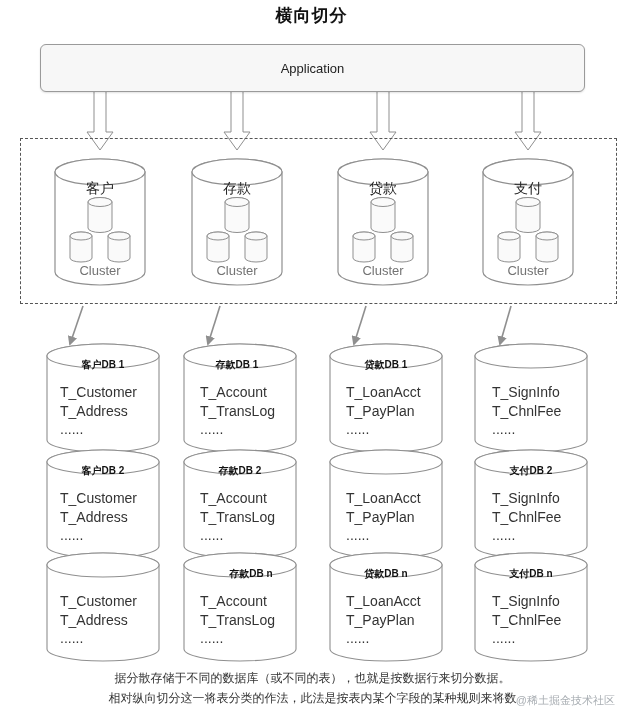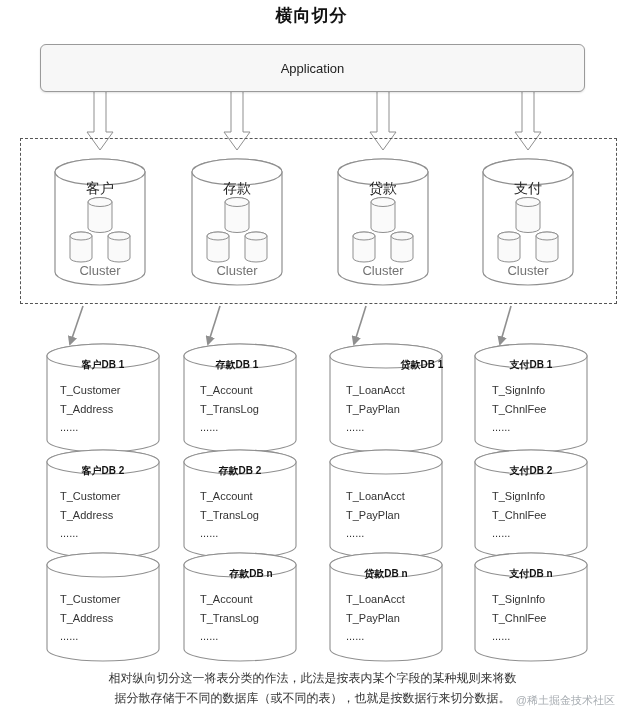--- a/index.html
+++ b/index.html
@@ -65,21 +65,21 @@
   .db-title{
     position:absolute;
     text-align:center;
     font-size:10px;
     font-weight:bold;
     color:#111;
     white-space:nowrap;
   }
   .db-line{
     position:absolute;
-    font-size:11px;
+    font-size:14px;
     color:#333;
     white-space:nowrap;
     text-align:center;
   }
   .caption{
     position:absolute;
     left:40px;top:668px;
     width:545px;
     font-size:12px;
     line-height:20px;
@@ -243,49 +243,48 @@
     <div class="db-title" style="left:185px;top:464px;width:110px;">存款DB 2</div>
     <div class="db-line" style="left:200px;top:490px;">T_Account</div>
     <div class="db-line" style="left:200px;top:509px;">T_TransLog</div>
     <div class="db-line" style="left:200px;top:527px;">......</div>
 
     <div class="db-title" style="left:185px;top:567px;width:110px;margin-left:11px;">存款DB n</div>
     <div class="db-line" style="left:200px;top:593px;">T_Account</div>
     <div class="db-line" style="left:200px;top:612px;">T_TransLog</div>
     <div class="db-line" style="left:200px;top:630px;">......</div>
 
-    <div class="db-title" style="left:331px;top:358px;width:110px;padding-left:36px;">贷款DB 1</div>
+    <div class="db-title" style="left:331px;top:358px;width:110px;">贷款DB 1</div>
     <div class="db-line" style="left:346px;top:384px;">T_LoanAcct</div>
     <div class="db-line" style="left:346px;top:403px;">T_PayPlan</div>
     <div class="db-line" style="left:346px;top:421px;">......</div>
 
     <div class="db-line" style="left:346px;top:490px;">T_LoanAcct</div>
     <div class="db-line" style="left:346px;top:509px;">T_PayPlan</div>
     <div class="db-line" style="left:346px;top:527px;">......</div>
 
     <div class="db-title" style="left:331px;top:567px;width:110px;">贷款DB n</div>
     <div class="db-line" style="left:346px;top:593px;">T_LoanAcct</div>
     <div class="db-line" style="left:346px;top:612px;">T_PayPlan</div>
     <div class="db-line" style="left:346px;top:630px;">......</div>
 
-    <div class="db-title" style="left:476px;top:358px;width:110px;">支付DB 1</div>
     <div class="db-line" style="left:492px;top:384px;">T_SignInfo</div>
     <div class="db-line" style="left:492px;top:403px;">T_ChnlFee</div>
     <div class="db-line" style="left:492px;top:421px;">......</div>
 
     <div class="db-title" style="left:476px;top:464px;width:110px;">支付DB 2</div>
     <div class="db-line" style="left:492px;top:490px;">T_SignInfo</div>
     <div class="db-line" style="left:492px;top:509px;">T_ChnlFee</div>
     <div class="db-line" style="left:492px;top:527px;">......</div>
 
     <div class="db-title" style="left:476px;top:567px;width:110px;">支付DB n</div>
     <div class="db-line" style="left:492px;top:593px;">T_SignInfo</div>
     <div class="db-line" style="left:492px;top:612px;">T_ChnlFee</div>
     <div class="db-line" style="left:492px;top:630px;">......</div>
 
     <div class="caption">
+      <div>据分散存储于不同的数据库（或不同的表），也就是按数据行来切分数据。</div>
       <div>相对纵向切分这一将表分类的作法，此法是按表内某个字段的某种规则来将数</div>
-      <div>据分散存储于不同的数据库（或不同的表），也就是按数据行来切分数据。</div>
     </div>
 
     <div class="watermark">@稀土掘金技术社区</div>
   </div>
 </div>
 
 </body></html>

